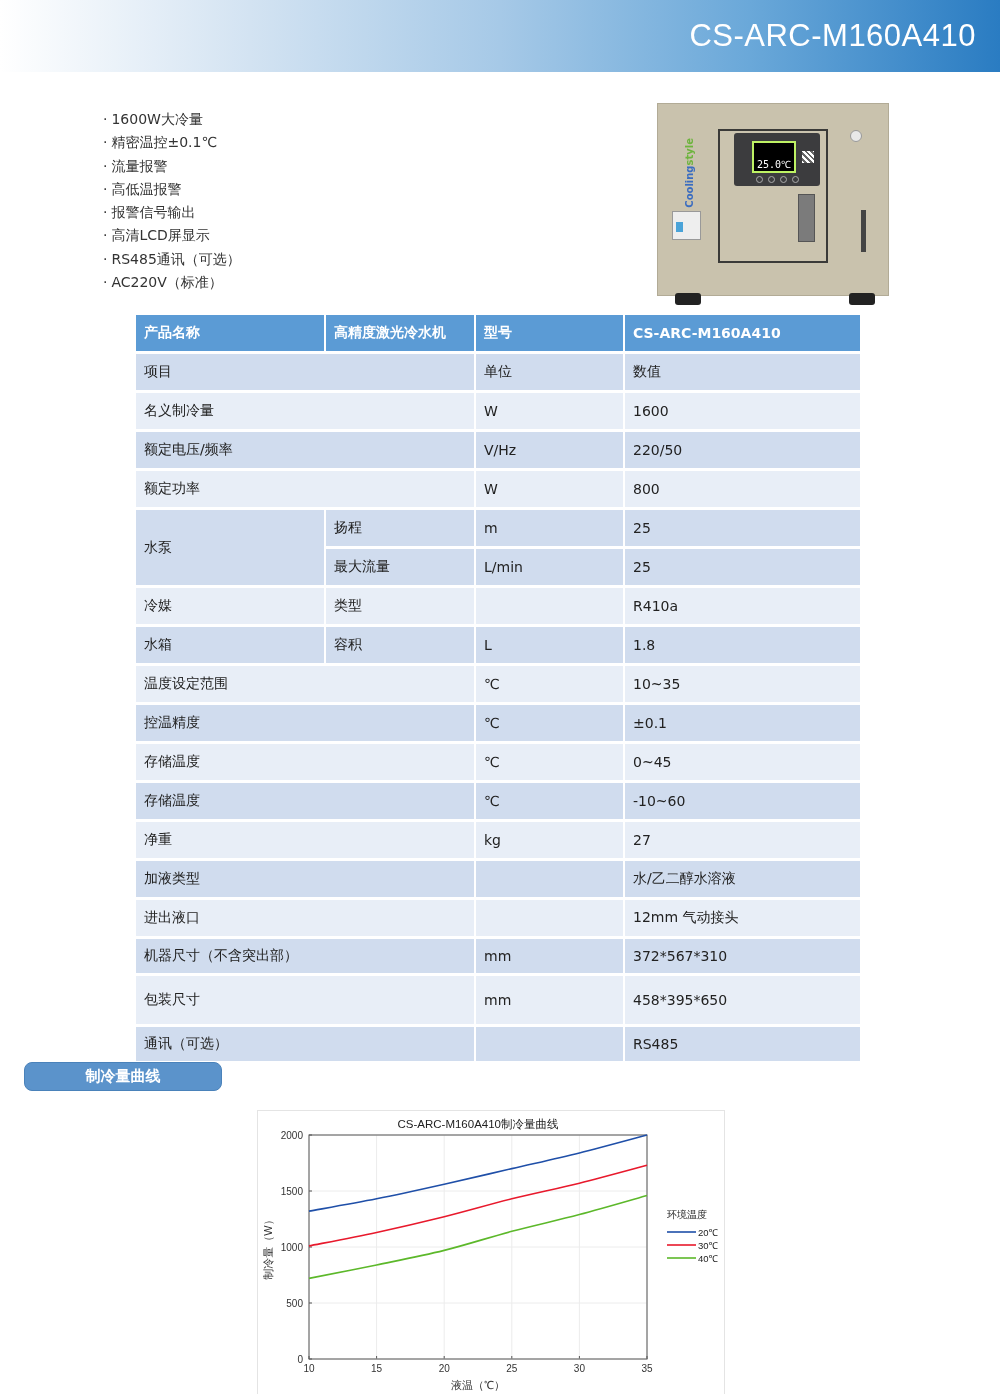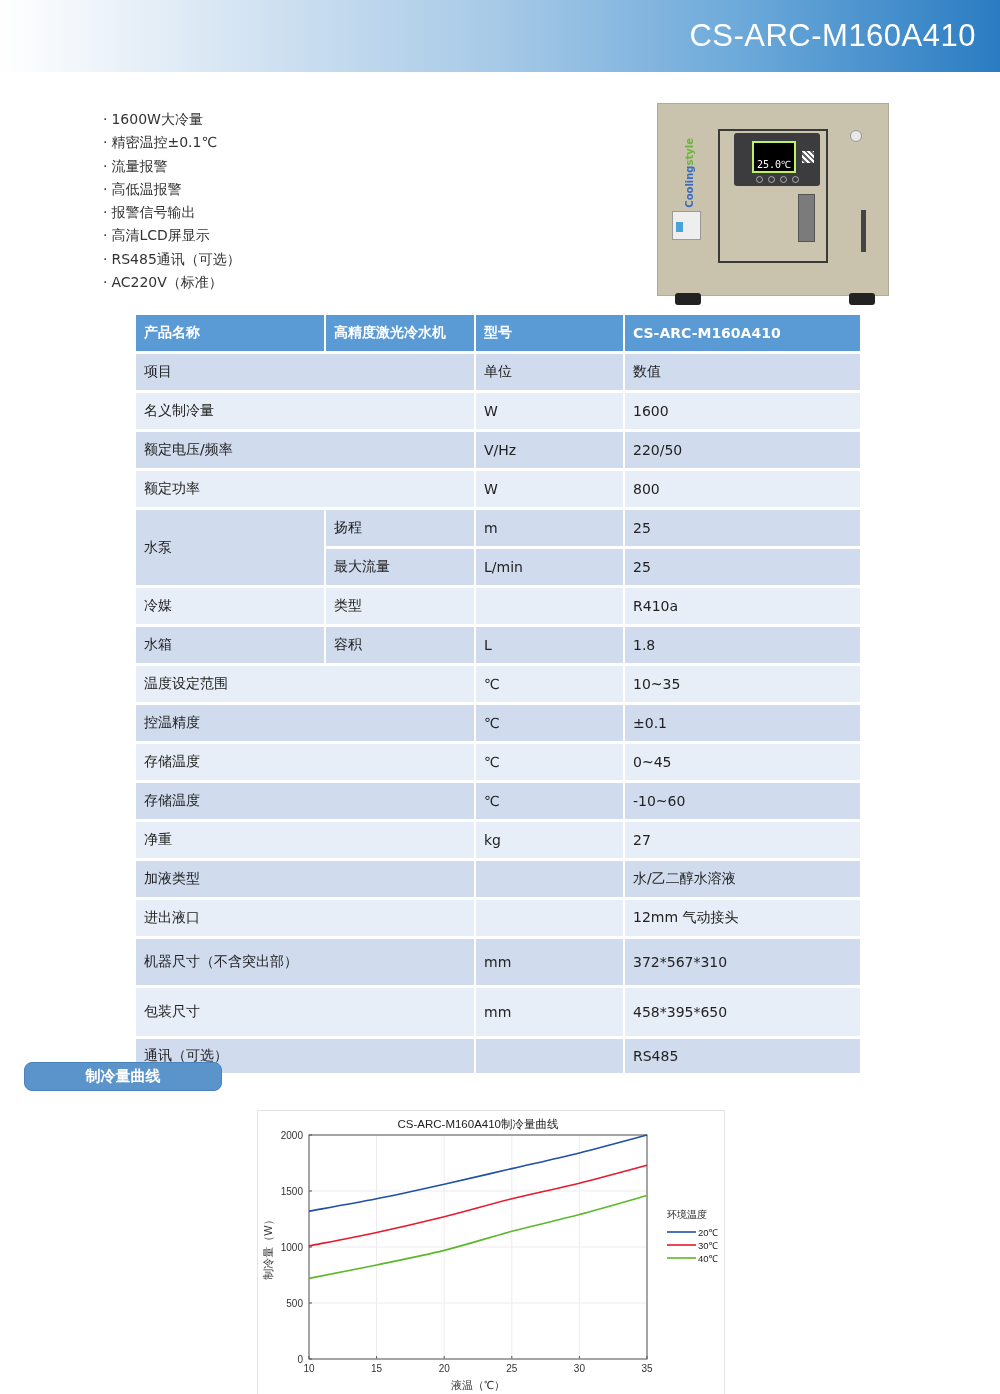--- a/index.html
+++ b/index.html
@@ -191,21 +191,21 @@
     <td>水/乙二醇水溶液</td>
   </tr>
   <tr class="even">
     <td colspan="2">进出液口</td>
     <td></td>
     <td>12mm 气动接头</td>
   </tr>
   <tr class="odd">
     <td colspan="2" style="height:20px">机器尺寸（不含突出部）</td>
     <td style="height:34px">mm</td>
-    <td style="height:46px">372*567*310</td>
+    <td style="height:34px">372*567*310</td>
   </tr>
   <tr class="even">
     <td colspan="2" style="height:34px">包装尺寸</td>
     <td style="height:34px">mm</td>
     <td style="height:48px">458*395*650</td>
   </tr>
   <tr class="odd">
     <td colspan="2" style="height:34px">通讯（可选）</td>
     <td style="height:34px"></td>
     <td style="height:20px">RS485</td>

